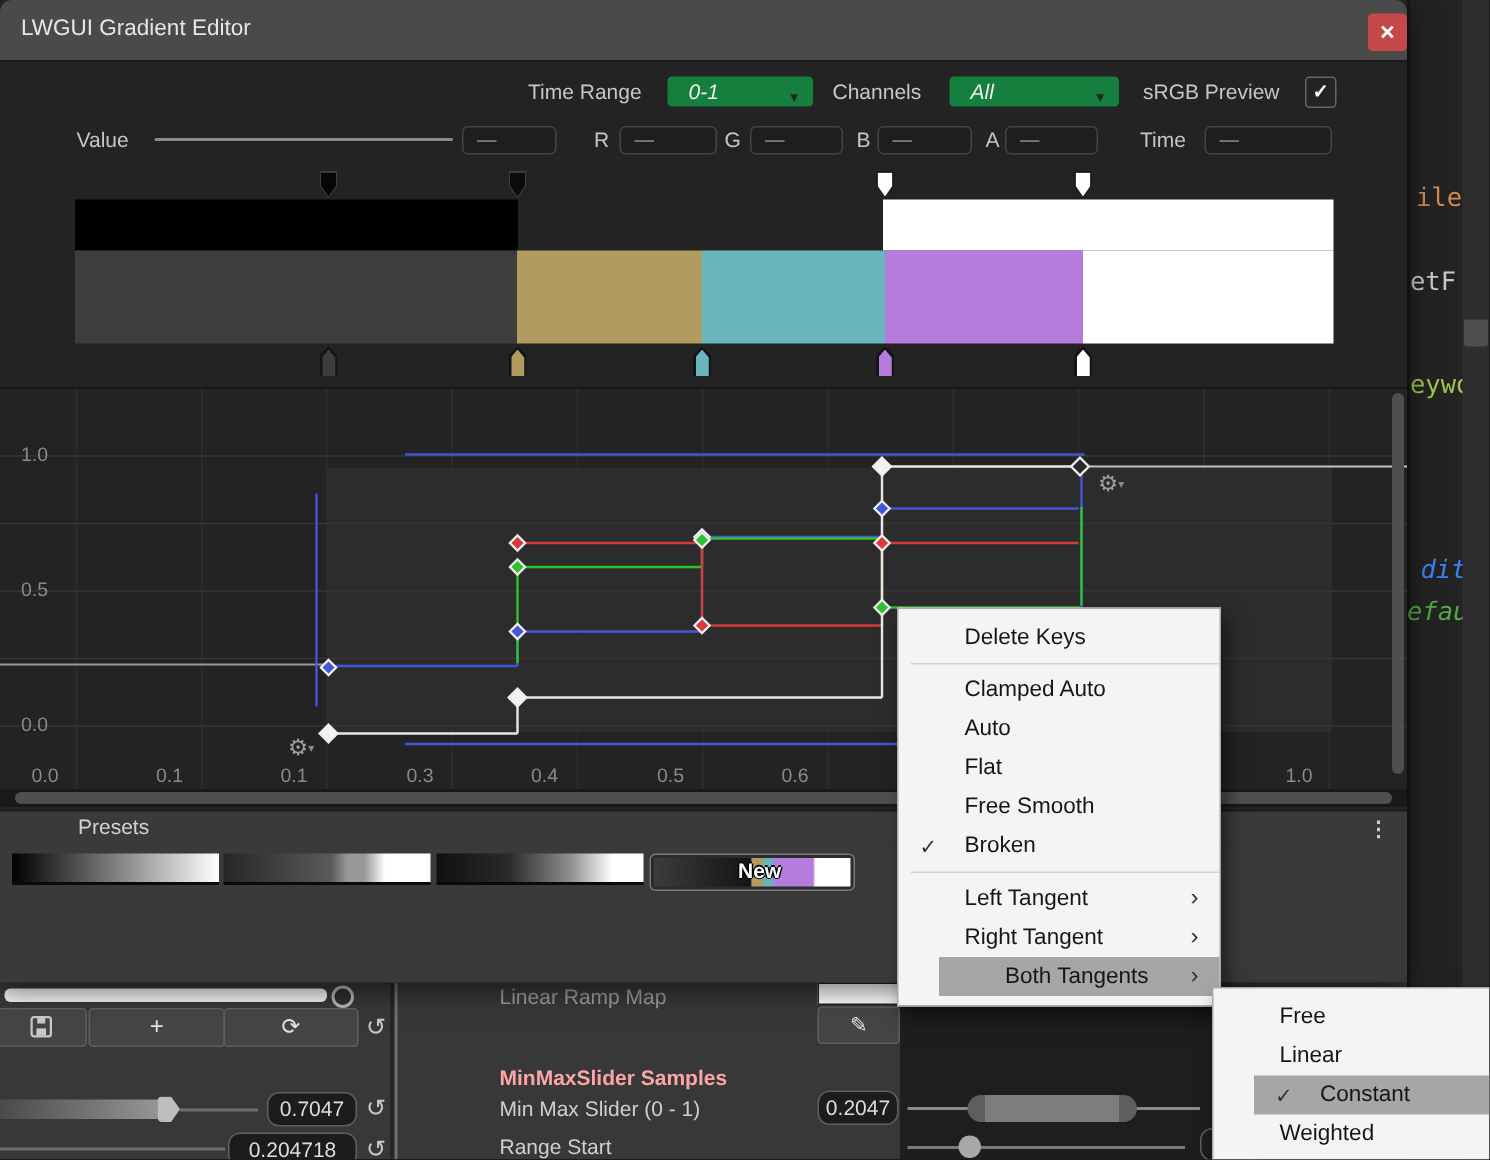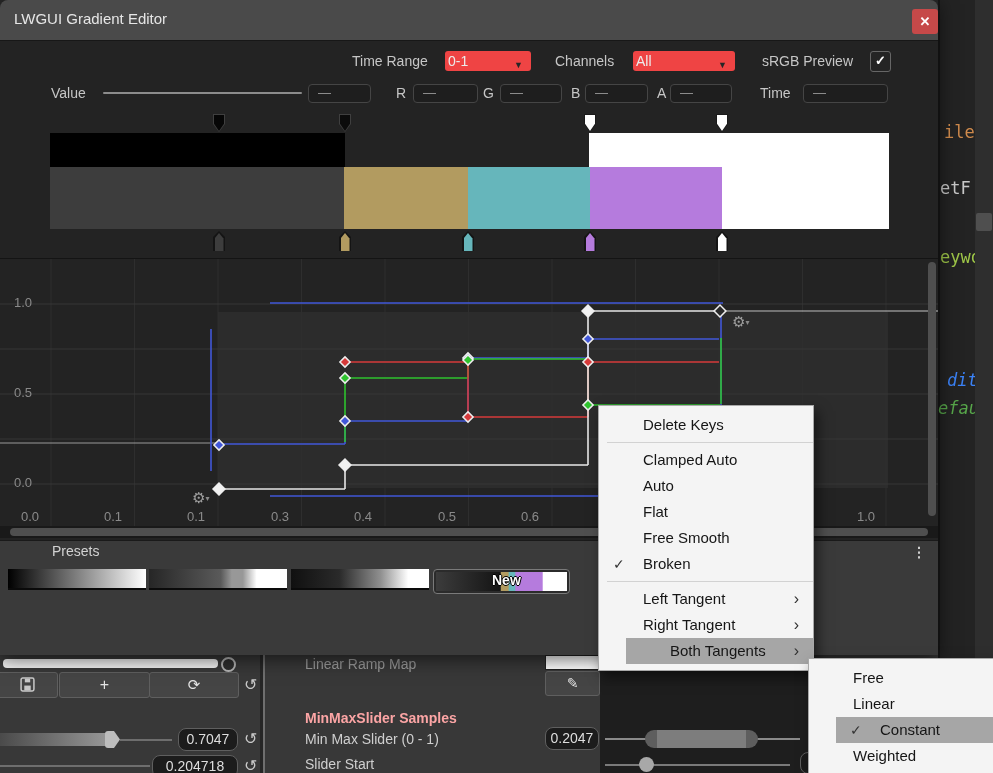--- a/index.html
+++ b/index.html
@@ -8,22 +8,22 @@
         -webkit-font-smoothing:antialiased;}
   .abs{position:absolute;}
   
   #titlebar{left:0;top:0;width:938px;height:40px;background:#4a4a4a;
             border-radius:8px 8px 0 0;border-bottom:1px solid #171717;}
   #title{left:14px;top:10px;font-size:15px;color:#e6e6e6;}
   #closebtn{left:912px;top:9px;width:26px;height:25px;background:#c64949;border-radius:3px;
             color:#fff;font-size:13px;font-weight:bold;text-align:center;line-height:25px;}
   
   .lbl{font-size:14px;color:#c6c6c6;}
-  .dd{background:#ef4444;border-radius:3px;color:#ececec;font-size:14px;line-height:20px;
-      padding-left:3px;height:20px;}
+  .dd{background:#15803d;border-radius:3px;color:#ececec;font-size:14px;line-height:20px;
+      padding-left:14px;height:20px;font-style:italic;}
   .dd .arr{position:absolute;right:8px;top:4px;font-size:9px;color:#262626;}
   .chk{background:#242424;border:1px solid #666;border-radius:3px;color:#fff;
        font-size:13px;font-weight:bold;text-align:center;line-height:17px;}
   .field{background:#1e1e1e;border:1px solid #454545;border-radius:4px;height:17px;
          color:#9a9a9a;font-size:13px;line-height:16px;padding-left:9px;}
   .sliderline{height:2px;background:#8c8c8c;border-radius:1px;}
   
   #strip-alpha{left:50px;top:133px;width:839px;height:34px;}
   #strip-color{left:50px;top:167px;width:839px;height:62px;}
   .marker-top{width:12px;height:18px;clip-path:polygon(0 0,100% 0,100% 55%,50% 100%,0 55%);}
@@ -57,21 +57,21 @@
   .mi.hl{background:#a6a6a6;margin-left:27px;}
   .mi .chkm{position:absolute;left:14px;font-size:14px;color:#333;}
   .mi .sub{position:absolute;right:14px;font-size:16px;color:#333;line-height:25px;}
   .msep{height:1px;background:#d2d2d2;margin:4px 0 4px 8px;}
   
   .btn{background:#454545;border:1px solid #5f5f5f;border-radius:3px;color:#e4e4e4;
        text-align:center;}
   .valbox{background:#1c1c1c;border:1px solid #5f5f5f;border-radius:8px;color:#dedede;
           font-size:14px;text-align:center;overflow:hidden;white-space:nowrap;}
   .undo{color:#c9c9c9;font-size:16px;}
-  .insp-lbl{font-size:14px;color:#cfcfcf;}
+  .insp-lbl{font-size:14px;color:#cfcfcf;margin-left:28px;}
   .mono{font-family:"DejaVu Sans Mono",monospace;}
 </style>
 </head>
 <body>
 
 <div id="root">
 
   <div class="abs" style="left:938px;top:0;width:55px;height:773px;background:#232323;border-left:2px solid #181818;"></div>
   <div id="code-frags">
       <span class="abs mono" style="left: 944px; top: 122px; color: rgb(207, 138, 76); font-size: 17px;">ileN</span>
@@ -117,21 +117,21 @@
   <div class="abs insp-lbl" style="left:305px;top:656px;color:#9b9b9b;">Linear Ramp Map</div>
   <div class="abs" style="left:545px;top:655px;width:53px;height:13px;background:#fff;border:1px solid #222;"></div>
   <div class="abs btn" style="left:545px;top:671px;width:53px;height:23px;font-size:14px;line-height:22px;">✎</div>
 
   <div class="abs insp-lbl" style="left:305px;top:710px;font-weight:bold;color:#fca5a5;">MinMaxSlider Samples</div>
   <div class="abs insp-lbl" style="left:305px;top:731px;">Min Max Slider (0 - 1)</div>
   <div class="abs valbox" style="left:545px;top:727px;width:52px;height:21px;line-height:21px;">0.2047</div>
   <div class="abs" style="left:605px;top:738px;width:195px;height:2px;background:#8a8a8a;"></div>
   <div class="abs" style="left:645px;top:730px;width:113px;height:18px;border-radius:9px;
               background:linear-gradient(90deg,#5e5e5e 0 12px,#7d7d7d 12px calc(100% - 12px),#5e5e5e calc(100% - 12px));"></div>
-  <div class="abs insp-lbl" style="left:305px;top:756px;">Slider Start</div>
+  <div class="abs insp-lbl" style="left:305px;top:756px;">Range Start</div>
   <div class="abs" style="left:605px;top:764px;width:185px;height:2px;background:#7a7a7a;"></div>
   <div class="abs" style="left:639px;top:757px;width:15px;height:15px;border-radius:50%;background:#a8a8a8;"></div>
   <div class="abs valbox" style="left:800px;top:752px;width:40px;height:20px;"></div>
 
   <div class="abs" style="left:0;top:0;width:938px;height:655px;background:#232323;box-shadow:0 4px 18px rgba(0,0,0,.6);"></div>
 
   <div class="abs" id="titlebar"></div>
   <div class="abs" id="title">LWGUI Gradient Editor</div>
   <div class="abs" id="closebtn">✕</div>
 

